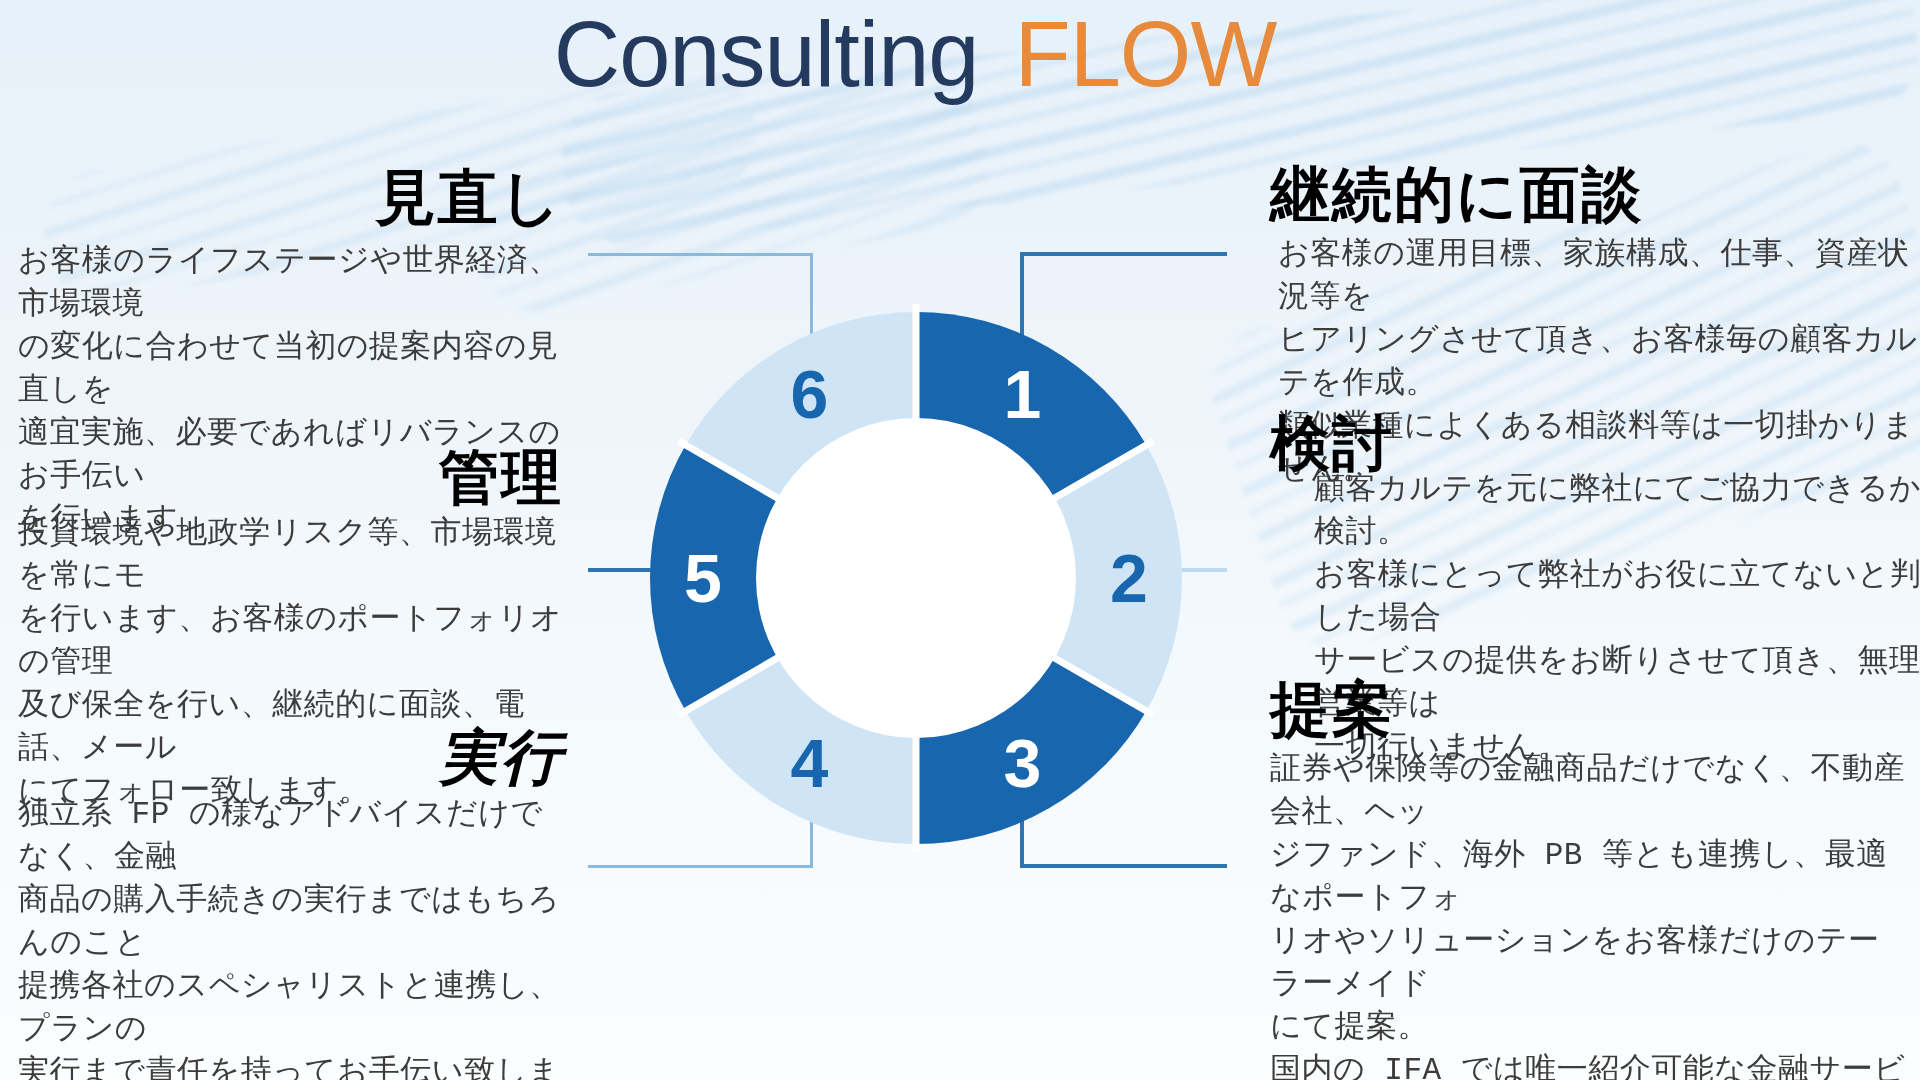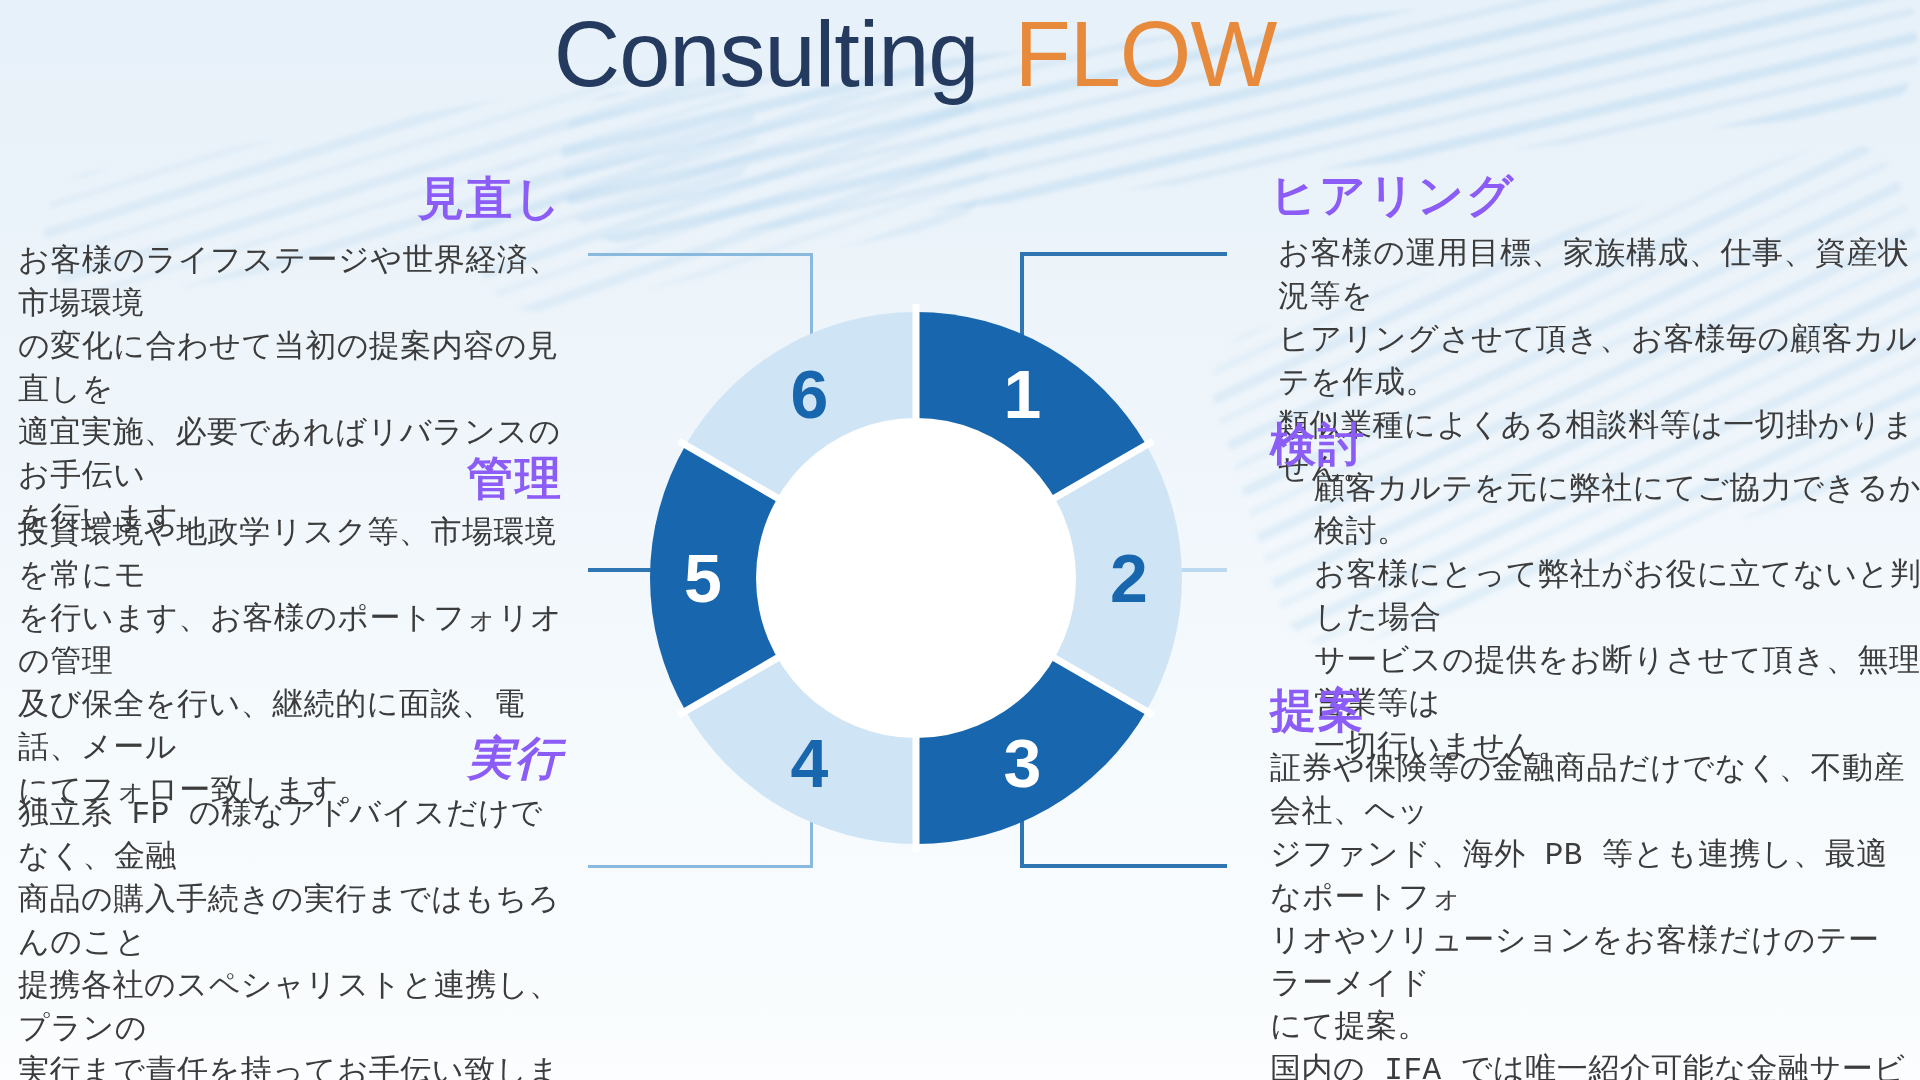--- a/index.html
+++ b/index.html
@@ -13,22 +13,22 @@
     background:repeating-linear-gradient(173deg,
       rgba(176,211,238,.55) 0 10px, rgba(255,255,255,0) 10px 24px,
       rgba(176,211,238,.38) 24px 31px, rgba(255,255,255,0) 31px 48px);
   }
   .title{
     position:absolute;left:0;top:2px;width:1830px;text-align:center;z-index:3;
     font-size:92px;line-height:1.15;color:#243a5f;letter-spacing:-1px;
   }
   .title .accent{color:#e78a3b;margin-left:36px;}
   .heading{
-    position:absolute;z-index:3;font-size:46px;line-height:60px;
-    font-weight:bold;color:#8b5cf6;letter-spacing:2px;
+    position:absolute;z-index:3;font-size:60px;line-height:60px;
+    font-weight:bold;color:#000000;letter-spacing:2px;
   }
   .body{
     position:absolute;z-index:3;font-size:31px;line-height:43px;color:#3c3c3c;
     white-space:pre-line;letter-spacing:0.5px;font-family:Liberation Mono, monospace;
   }
   .lcol{left:18px;width:545px;}
   .left-h{text-align:right;}
   .rcol{left:1270px;width:640px;}
   .connector{position:absolute;z-index:1;}
   .c-light{background:#8ab9de;}
@@ -101,21 +101,21 @@
 を行います、お客様のポートフォリオの管理
 及び保全を行い、継続的に面談、電話、メール
 にてフォロー致します。</div>
 
 <div class="heading lcol left-h" style="top:728px;font-style:italic;">実行</div>
 <div class="body    lcol" style="top:793px;">独立系 FP の様なアドバイスだけでなく、金融
 商品の購入手続きの実行まではもちろんのこと
 提携各社のスペシャリストと連携し、プランの
 実行まで責任を持ってお手伝い致します。</div>
 
-<div class="heading rcol" style="top:165px;">ヒアリング</div>
+<div class="heading rcol" style="top:165px;">継続的に面談</div>
 <div class="body    rcol" style="top:233px;margin-left:8px;">お客様の運用目標、家族構成、仕事、資産状況等を
 ヒアリングさせて頂き、お客様毎の顧客カルテを作成。
 類似業種によくある相談料等は一切掛かりません。</div>
 
 <div class="heading rcol" style="top:414px;">検討</div>
 <div class="body    rcol" style="top:468px;margin-left:44px;">顧客カルテを元に弊社にてご協力できるかを検討。
 お客様にとって弊社がお役に立てないと判断した場合
 サービスの提供をお断りさせて頂き、無理な営業等は
 一切行いません。</div>
 

